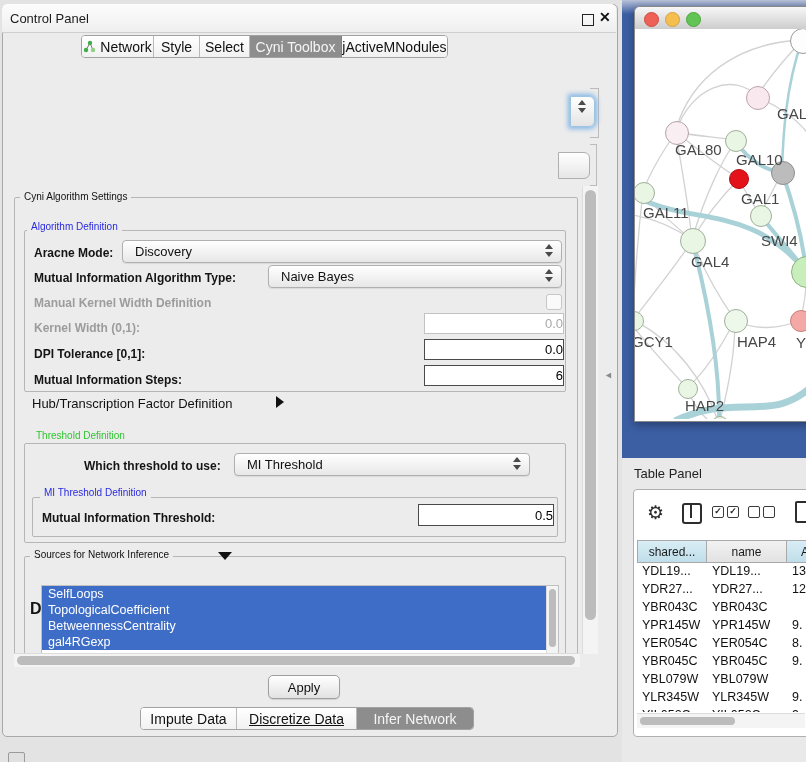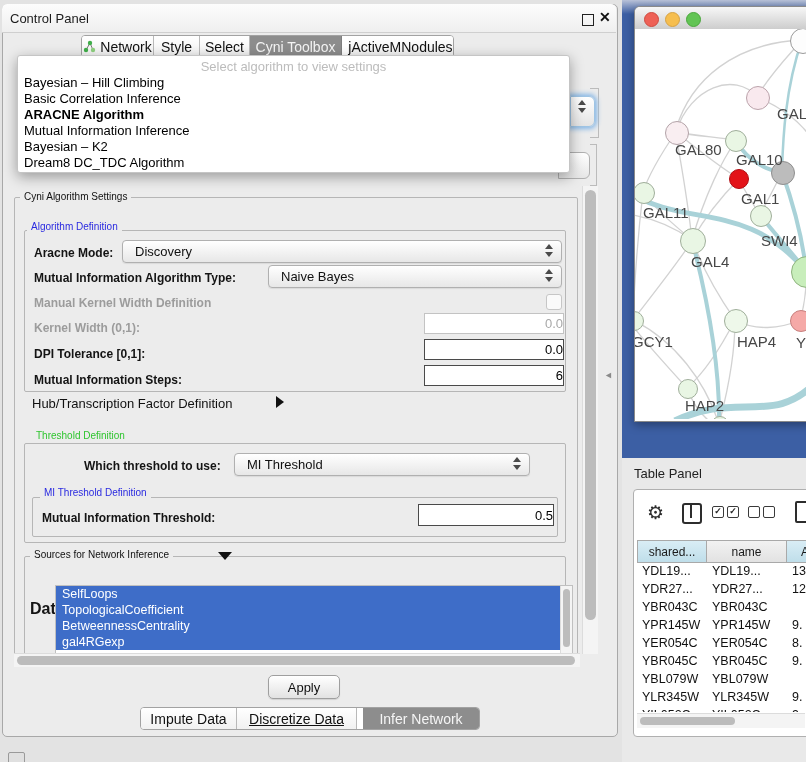--- a/index.html
+++ b/index.html
@@ -12,21 +12,21 @@
   .cp-titlebar{left:2px;top:4px;width:614px;height:28px;
       background:linear-gradient(#fdfdfd,#efefef);border-bottom:1px solid #cfcfcf;
       border-radius:5px 5px 0 0;}
   .cp-title{left:10px;top:11px;font-size:13px;color:#1c1c1c;}
   .restore-btn{left:582px;top:14px;width:10px;height:10px;border:1.6px solid #222;background:transparent;}
   .close-btn{left:599px;top:9px;font-size:14px;font-weight:bold;color:#111;}
   
   .seg-tabs{display:flex;background:#fff;border:1px solid #a2a2a2;border-radius:4px;overflow:hidden;height:21px;}
   .seg{display:flex;align-items:center;justify-content:center;font-size:14px;color:#111;
        border-right:1px solid #b9b9b9;background:linear-gradient(#ffffff,#f1f1f1);white-space:nowrap;}
-  .seg:last-child{border-right:none;margin-left:6px;}
+  .seg:last-child{border-right:none;}
   .seg.sel{background:#8d8d8d;color:#f5f5f5;border-right-color:#7f7f7f;}
   
   .popup{left:17px;top:55px;width:551px;height:116px;background:#fff;
     border:1px solid #c5c5c5;border-radius:3px;box-shadow:0 4px 14px rgba(0,0,0,.35);z-index:40;}
   .popup-prompt{left:0;top:3px;width:551px;text-align:center;font-size:13px;color:#bcbcbc;}
   .pitem{left:4px;width:540px;height:16px;font-size:13px;color:#000;padding-left:2px;}
   .pitem.bold{font-weight:bold;}
   
   .grp{border:1px solid #b6b6b6;border-radius:2px;background:transparent;}
   .grp-title{font-size:10px;background:#ececec;padding:0 4px;white-space:nowrap;z-index:5;}
@@ -133,29 +133,20 @@
     <div class="spin">
         <div class="up"></div>
         <div class="dn"></div>
       </div>
   </div>
   <div class="abs" style="left:558px;top:152px;width:30px;height:25px;background:linear-gradient(#fff,#e6e6e6);
        border:1px solid #b0b0b0;border-radius:0 6px 6px 0;z-index:5;"></div>
   <div class="abs" style="left:590px;top:88px;width:8px;height:48px;border-top:1px solid #bbb;border-right:1px solid #bbb;border-bottom:1px solid #bbb;z-index:4;"></div>
   <div class="abs" style="left:590px;top:144px;width:6px;height:40px;border-top:1px solid #bbb;border-right:1px solid #bbb;border-bottom:1px solid #bbb;z-index:4;"></div>
 
-  <div class="abs popup">
-    <div class="abs popup-prompt">Select algorithm to view settings</div>
-    <div class="abs pitem" style="top:19px;">Bayesian – Hill Climbing</div>
-    <div class="abs pitem" style="top:35px;">Basic Correlation Inference</div>
-    <div class="abs pitem bold" style="top:51px;">ARACNE Algorithm</div>
-    <div class="abs pitem" style="top:67px;">Mutual Information Inference</div>
-    <div class="abs pitem" style="top:83px;">Bayesian – K2</div>
-    <div class="abs pitem" style="top:99px;">Dream8 DC_TDC Algorithm</div>
-  </div>
 
   <div class="abs grp" style="left:14px;top:197px;width:562px;height:458px;"></div>
   <div class="abs grp-title" style="left:20px;top:191px;">Cyni Algorithm Settings</div>
 
   <div class="abs sb-track-v" style="left:582px;top:186px;width:15px;height:468px;">
     <div class="sb-thumb abs" style="left:2px;top:4px;width:11px;height:430px;"></div>
   </div>
 
   <div class="abs grp" style="left:24px;top:230px;width:540px;height:160px;"></div>
   <div class="abs grp-title t-blue" style="left:27px;top:221px;">Algorithm Definition</div>
@@ -211,21 +202,21 @@
   <div class="abs fld en" style="left:418px;top:504px;width:134px;height:20px;">0.5</div>
 
   <div class="abs grp" style="left:24px;top:556px;width:540px;height:99px;"></div>
   <div class="abs grp-title" style="left:30px;top:549px;">
     <span>Sources for Network Inference</span>
   </div>
   <div class="abs tri-down" style="left:218px;top:552px;"></div>
 
   <div class="abs lbl" style="left:30px;top:600px;font-size:16px;">Data Attributes</div>
 
-  <div class="abs dlist" style="left:55px;top:585px;width:516px;height:68px;">
+  <div class="abs dlist" style="left:41px;top:585px;width:516px;height:68px;">
     <div class="ditem">SelfLoops</div>
     <div class="ditem">TopologicalCoefficient</div>
     <div class="ditem">BetweennessCentrality</div>
     <div class="ditem">gal4RGexp</div>
     <div class="abs sb-track-v" style="right:0;top:0;width:11px;height:68px;">
       <div class="sb-thumb abs" style="left:2px;top:3px;width:7px;height:58px;"></div>
     </div>
   </div>
 
   <div class="abs sb-track-h" style="left:14px;top:653px;width:566px;height:13px;">

